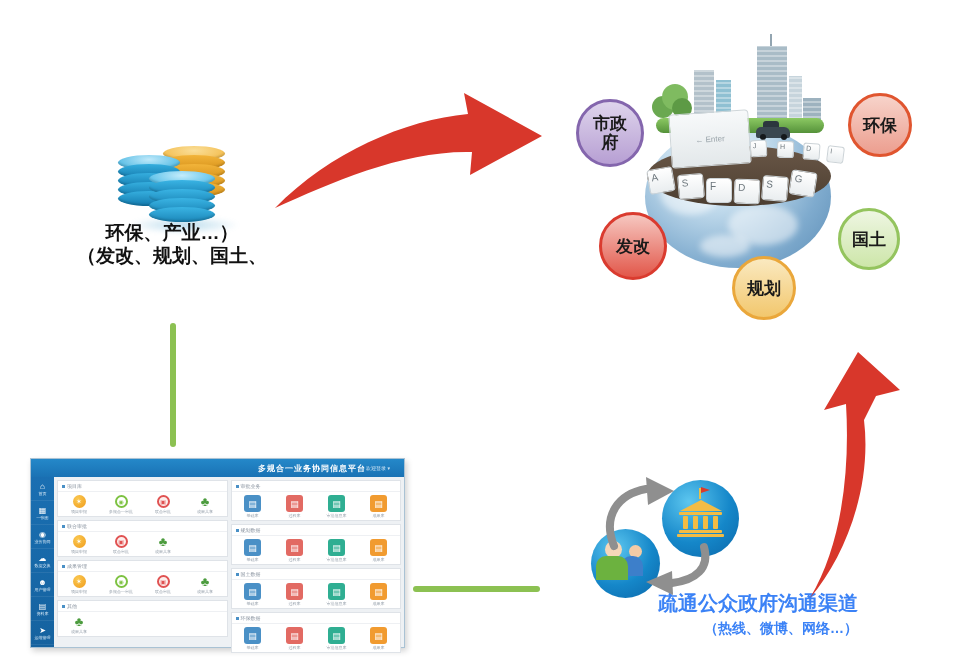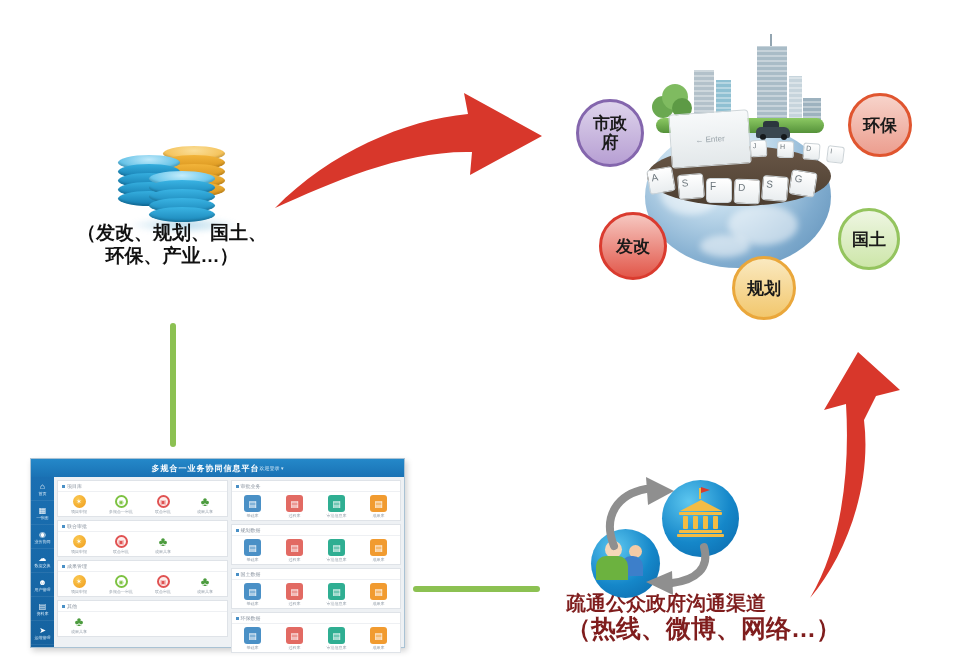--- a/index.html
+++ b/index.html
@@ -14,23 +14,23 @@
   
   .disc{position:absolute;height:15px;border-radius:50%;}
   .coin-reflect{left:128px;top:216px;width:112px;height:18px;border-radius:50%;
     background:radial-gradient(ellipse at center,rgba(50,150,200,.35),rgba(50,150,200,0) 70%);
     filter:blur(2px);}
 
   
   .res-text{left:44px;top:221px;width:256px;text-align:center;color:#111;font-weight:800;}
   .res-text .l1{font-size:20px;line-height:25px;}
   .res-text .l2{font-size:19px;line-height:23px;}
-  .comm-text{left:566px;top:591px;width:292px;text-align:left;color:#7f1d1d;font-weight:800;}
+  .comm-text{left:566px;top:591px;width:292px;text-align:right;color:#3b82f6;font-weight:800;}
   .comm-text .l1{font-size:20px;line-height:25px;}
-  .comm-text .l2{font-size:25px;line-height:24px;}
+  .comm-text .l2{font-size:14px;line-height:24px;}
 
   
   .vline{left:170px;top:323px;width:6px;height:124px;border-radius:3px;}
   .hline{left:413px;top:586px;width:127px;height:6px;border-radius:3px;}
 
   
   .overlay{left:0;top:0;pointer-events:none;z-index:25;}
 
   
   .sphere{left:645px;top:125px;width:186px;height:143px;border-radius:50%;z-index:1;
@@ -74,21 +74,21 @@
   .flagpole{position:absolute;left:37px;top:8px;width:2px;height:11px;background:#e8c04a;z-index:11;}
   .flag{position:absolute;left:39px;top:7px;width:0;height:0;border-left:9px solid #d93a2c;
     border-top:3px solid transparent;border-bottom:3px solid transparent;z-index:11;}
   .head{position:absolute;border-radius:50%;background:#f3cba6;}
   .bodyshape{position:absolute;border-radius:10px 10px 0 0;}
 
   
   .window{left:30px;top:458px;width:375px;height:190px;background:#fff;z-index:10;
           border:1px solid #a9c2d4;box-shadow:2px 3px 6px rgba(0,0,0,.18);box-sizing:border-box;}
   .win-header{height:18px;background:linear-gradient(#2488c9,#1a72b4);display:flex;
-              align-items:center;justify-content:center;padding:0 23px;}
+              align-items:center;justify-content:flex-end;padding:0 14px;}
   .win-title{color:#fff;font-size:8px;font-weight:700;letter-spacing:1px;}
   .win-user{color:#cfe6f5;font-size:5px;}
   .win-side{position:absolute;left:0;top:18px;width:23px;bottom:0;
             background:linear-gradient(#1a6fb2,#15629f);}
   .side-item{height:24px;display:flex;flex-direction:column;align-items:center;
              justify-content:center;color:#fff;border-bottom:1px solid rgba(255,255,255,.08);box-sizing:border-box;}
   .side-item .ic{font-size:8px;line-height:9px;}
   .side-item .lb{font-size:4px;color:#d8eaf7;white-space:nowrap;}
   .win-content{position:absolute;left:23px;top:18px;right:0;bottom:0;background:#eef1f4;
                padding:3px;display:flex;gap:3px;box-sizing:border-box;}
@@ -130,22 +130,22 @@
       <div class="disc" style="left: 118px; top: 191px; width: 62px; z-index: 2; background: linear-gradient(rgb(53, 174, 222), rgb(19, 122, 174)); box-shadow: rgba(0, 0, 0, 0.15) 0px -2px 2px inset;"></div>
       <div class="disc" style="left: 149px; top: 171px; width: 66px; z-index: 3; background: radial-gradient(at 50% 30%, rgb(196, 236, 251), rgb(58, 180, 228)); box-shadow: rgba(0, 0, 0, 0.15) 0px -2px 2px inset;"></div>
       <div class="disc" style="left: 149px; top: 180px; width: 66px; z-index: 3; background: linear-gradient(rgb(58, 180, 228), rgb(27, 134, 184)); box-shadow: rgba(0, 0, 0, 0.15) 0px -2px 2px inset;"></div>
       <div class="disc" style="left: 149px; top: 189px; width: 66px; z-index: 3; background: linear-gradient(rgb(58, 180, 228), rgb(27, 134, 184)); box-shadow: rgba(0, 0, 0, 0.15) 0px -2px 2px inset;"></div>
       <div class="disc" style="left: 149px; top: 198px; width: 66px; z-index: 3; background: linear-gradient(rgb(58, 180, 228), rgb(27, 134, 184)); box-shadow: rgba(0, 0, 0, 0.15) 0px -2px 2px inset;"></div>
       <div class="disc" style="left: 149px; top: 207px; width: 66px; z-index: 3; background: linear-gradient(rgb(58, 180, 228), rgb(27, 134, 184)); box-shadow: rgba(0, 0, 0, 0.15) 0px -2px 2px inset;"></div>
     </div>
   <div class="abs coin-reflect"></div>
 
   <div class="abs res-text">
+    <div class="l2">环保、产业…）</div>
     <div class="l2">（发改、规划、国土、</div>
-    <div class="l2">环保、产业…）</div>
   </div>
 
   <div class="abs vline" style="background: rgb(140, 193, 82);"></div>
   <div class="abs hline" style="background: rgb(140, 193, 82);"></div>
 
   <div class="abs sphere"></div>
   <div class="abs continent" style="left:660px;top:170px;width:60px;height:45px;"></div>
   <div class="abs continent" style="left:728px;top:205px;width:70px;height:40px;"></div>
   <div class="abs continent" style="left:700px;top:235px;width:50px;height:22px;"></div>
   <div class="abs soil"></div>

